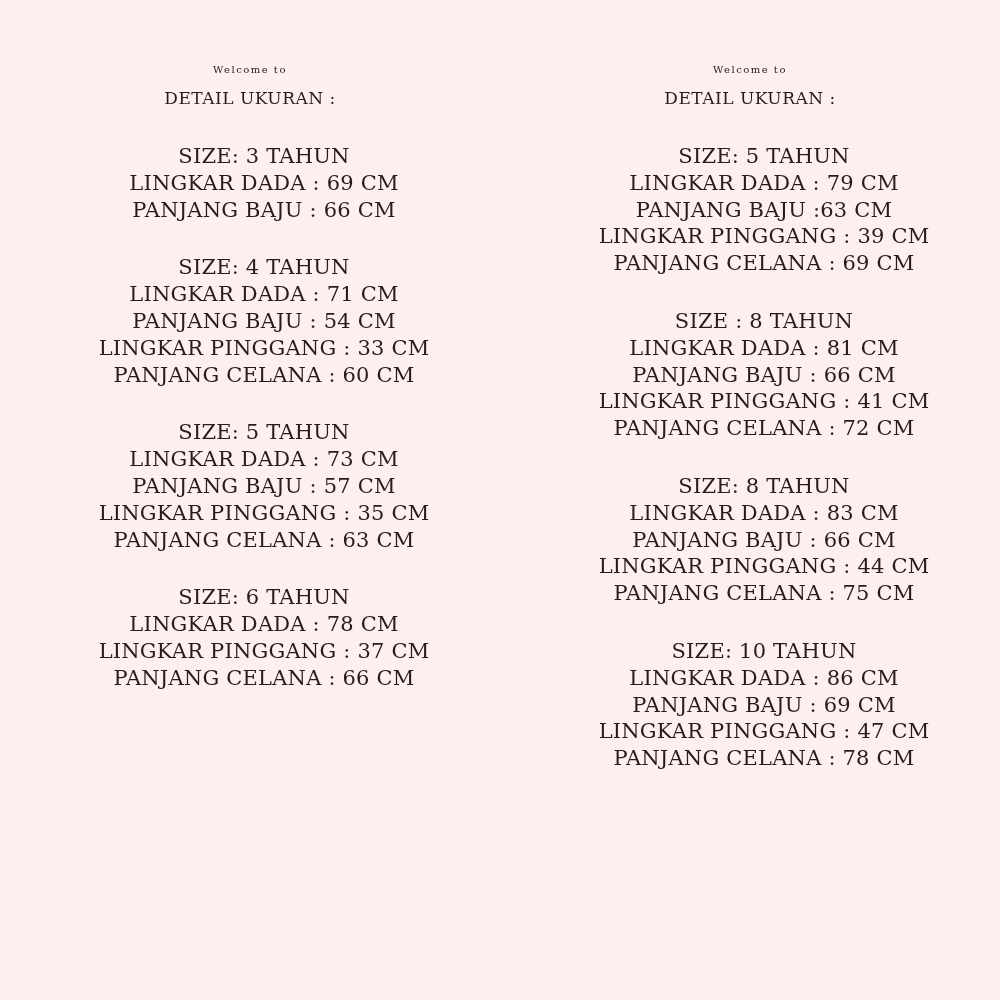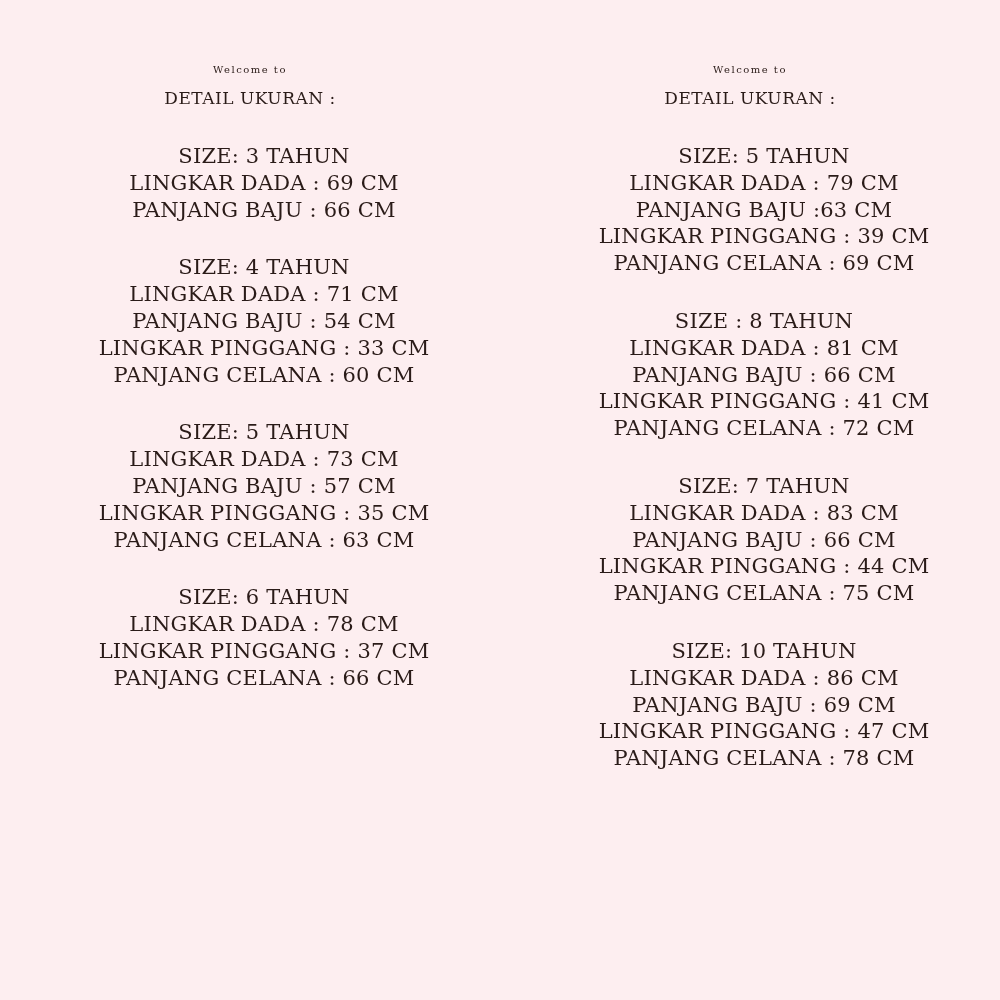--- a/index.html
+++ b/index.html
@@ -98,21 +98,21 @@
 
     <div class="block">
       <div class="line">SIZE : 8 TAHUN</div>
       <div class="line">LINGKAR DADA : 81 CM</div>
       <div class="line">PANJANG BAJU : 66 CM</div>
       <div class="line">LINGKAR PINGGANG : 41 CM</div>
       <div class="line">PANJANG CELANA : 72 CM</div>
     </div>
 
     <div class="block">
-      <div class="line">SIZE: 7 TAHUN</div>
+      <div class="line">SIZE: 8 TAHUN</div>
       <div class="line">LINGKAR DADA : 83 CM</div>
       <div class="line">PANJANG BAJU : 66 CM</div>
       <div class="line">LINGKAR PINGGANG : 44 CM</div>
       <div class="line">PANJANG CELANA : 75 CM</div>
     </div>
 
     <div class="block">
       <div class="line">SIZE: 10 TAHUN</div>
       <div class="line">LINGKAR DADA : 86 CM</div>
       <div class="line">PANJANG BAJU : 69 CM</div>

